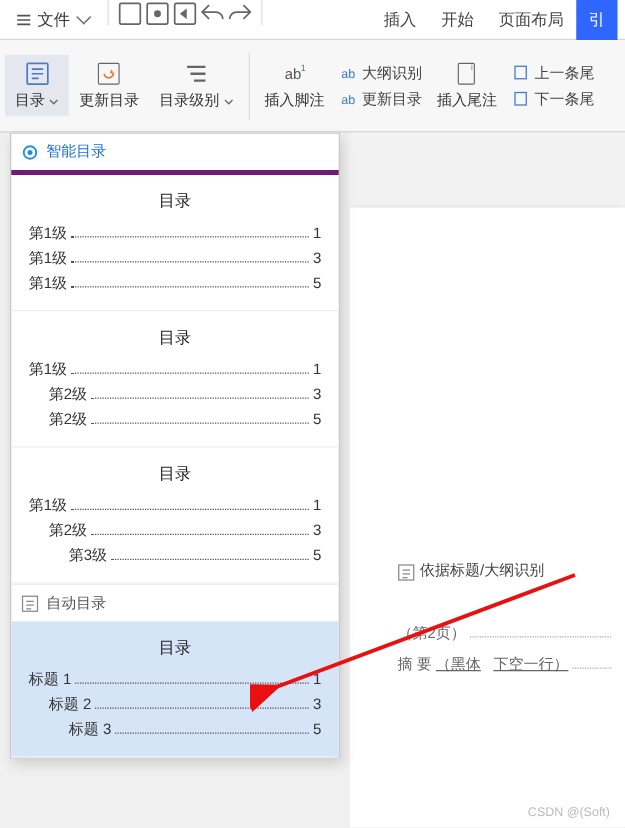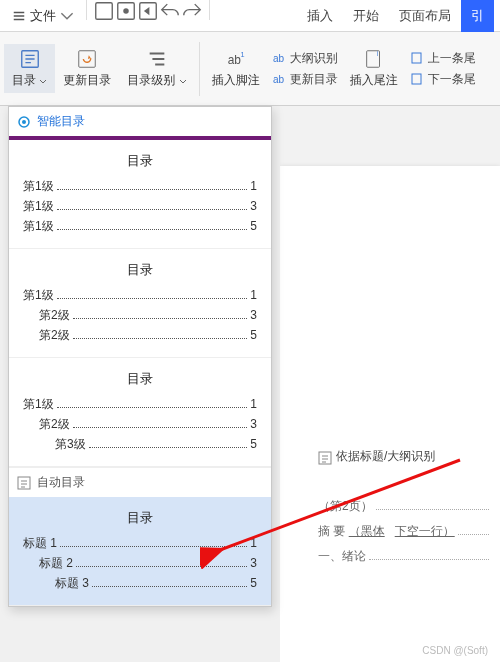--- a/index.html
+++ b/index.html
@@ -180,24 +180,20 @@
       <path d="M4 5h6M4 8h6M4 11h4" stroke="#888"></path>
     </svg>
   <span>依据标题/大纲识别</span>
 </div>
 <div class="doc-lines">
   <div class="doc-line">
       <span>（第2页）</span>
       <span class="toc-leader"></span>
     </div>
   <div class="doc-line"><span>摘 要</span>&nbsp;<span style="text-decoration:underline">（黑体</span>&nbsp;&nbsp;&nbsp;<span style="text-decoration:underline">下空一行）</span><span class="toc-leader"></span></div>
-  <div class="doc-line">
-      <span>一、绪论</span>
-      <span class="toc-leader"></span>
-    </div>
 </div>
 
 <div class="dropdown-panel">
   <div class="dp-header">
     <svg viewBox="0 0 14 14">
         <circle cx="7" cy="7" r="5" fill="none" stroke="#1e8fd9" stroke-width="1.5"></circle>
         <circle cx="7" cy="7" r="2" fill="#1e8fd9"></circle>
       </svg>
     <span>智能目录</span>
   </div>

